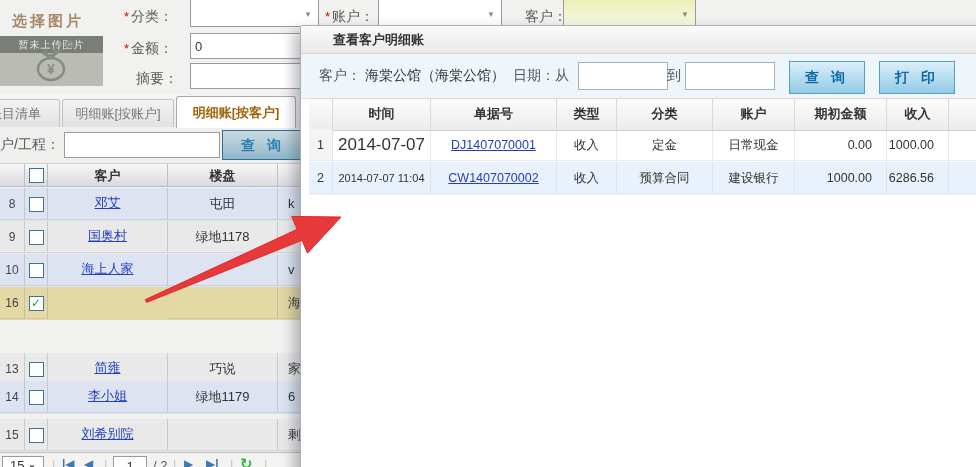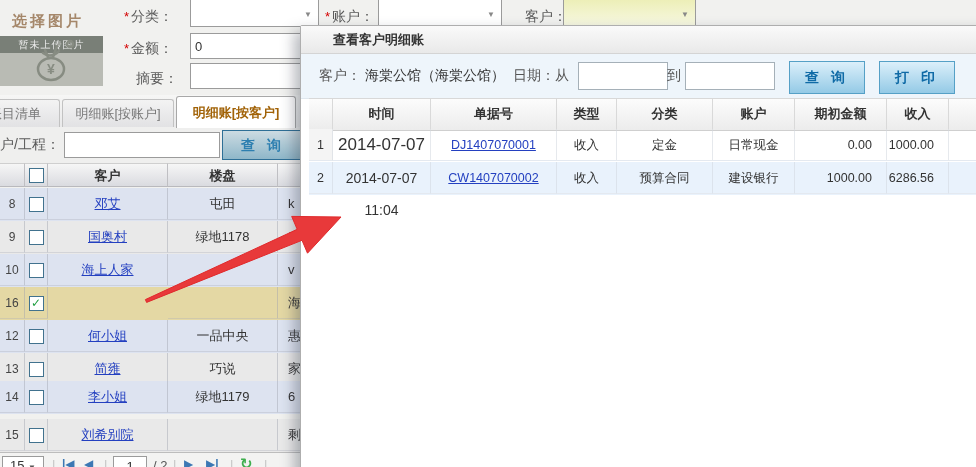--- a/index.html
+++ b/index.html
@@ -25,21 +25,21 @@
   .btn-gray{background:linear-gradient(#ccdbe2,#8fb7c9);border:1px solid #2e6f96;color:#2d7fb0;font-weight:bold;text-align:center;font-size:14px;letter-spacing:4px;}
   
   .lhead{top:163px;height:24px;background:linear-gradient(#f6f6f6,#dadbe0);border-right:1px solid #bfbfc3;border-top:1px solid #cfcfcf;border-bottom:1px solid #b9b9bd;color:#333;font-weight:bold;text-align:center;line-height:24px;font-size:13px;box-sizing:border-box;}
   .crow{left:0;width:340px;height:33px;}
   .crow.lav{background:#dde3f0;}
   .crow.gry{background:#e9e9e9;}
   .crow.sel{background:#e4d8a4;}
   .ccell{position:absolute;top:0;height:32px;line-height:32px;border-right:1px solid rgba(160,163,175,.45);border-bottom:1px solid rgba(170,173,185,.35);text-align:center;box-sizing:border-box;color:#333;}
   .cnum{left:0;width:25px;font-size:12px;color:#444;}
   .cchk{left:25px;width:23px;}
-  .ccust{left:48px;width:120px;}
+  .ccust{left:48px;width:120px;font-family:Liberation Mono, monospace;}
   .cbld{left:168px;width:110px;}
   .cextra{left:278px;width:62px;text-align:left;padding-left:10px;}
   a.clink{color:#2440c0;text-decoration:underline;cursor:pointer;}
   .cb{display:inline-block;width:13px;height:13px;background:#fff;border:1px solid #41728e;vertical-align:middle;line-height:13px;font-size:12px;color:#1f9e40;font-weight:bold;text-align:center;}
   
   .pagebar{left:0;top:452px;width:976px;height:26px;background:#f3f3f2;border-top:1px solid #bdbdbd;}
   .pbox{position:absolute;top:3px;height:20px;background:#fff;border:1px solid #9b9b9b;box-sizing:border-box;font-size:13px;color:#333;text-align:center;line-height:18px;}
   .psep{position:absolute;top:4px;color:#c4c4c4;}
   .navico{position:absolute;top:4px;color:#3c78b4;font-size:12px;font-weight:bold;cursor:pointer;}
   .refico{position:absolute;top:2px;color:#3fae4e;font-size:15px;font-weight:bold;cursor:pointer;}
@@ -138,27 +138,20 @@
     <div class="ccell cchk"><span class="cb"></span></div>
     <div class="ccell ccust"><a class="clink">海上人家</a></div>
     <div class="ccell cbld"></div>
     <div class="ccell cextra">v</div>
   </div>
   <div class="abs crow sel" style="top:287px;">
     <div class="ccell cnum">16</div>
     <div class="ccell cchk"><span class="cb">✓</span></div>
     <div class="ccell cbld"></div>
     <div class="ccell cextra">海</div>
-  </div>
-  <div class="abs crow lav" style="top:320px;">
-    <div class="ccell cnum">12</div>
-    <div class="ccell cchk"><span class="cb"></span></div>
-    <div class="ccell ccust"><a class="clink">何小姐</a></div>
-    <div class="ccell cbld">一品中央</div>
-    <div class="ccell cextra">惠</div>
   </div>
   <div class="abs crow gry" style="top:353px;">
     <div class="ccell cnum">13</div>
     <div class="ccell cchk"><span class="cb"></span></div>
     <div class="ccell ccust"><a class="clink">简雍</a></div>
     <div class="ccell cbld">巧说</div>
     <div class="ccell cextra">家</div>
   </div>
   <div class="abs crow lav" style="top:370px;margin-top:11px;">
     <div class="ccell cnum">14</div>
@@ -223,21 +216,21 @@
       <div class="dc col-d"><a class="clink">DJ1407070001</a></div>
       <div class="dc col-ty">收入</div>
       <div class="dc col-cat">定金</div>
       <div class="dc col-acc">日常现金</div>
       <div class="dc col-op right">0.00</div>
       <div class="dc col-in right">1000.00</div>
       <div class="dc col-ex"></div>
     </div>
     <div class="abs drow blue" style="top:136px;width:732px;">
       <div class="dc col-n">2</div>
-      <div class="dc col-t" style="font-size:14px;text-align:center;">2014-07-07 11:04</div>
+      <div class="dc col-t" style="font-size:11px;text-align:center;">2014-07-07 11:04</div>
       <div class="dc col-d"><a class="clink">CW1407070002</a></div>
       <div class="dc col-ty">收入</div>
       <div class="dc col-cat">预算合同</div>
       <div class="dc col-acc">建设银行</div>
       <div class="dc col-op right">1000.00</div>
       <div class="dc col-in right">6286.56</div>
       <div class="dc col-ex"></div>
     </div>
   </div>
 

